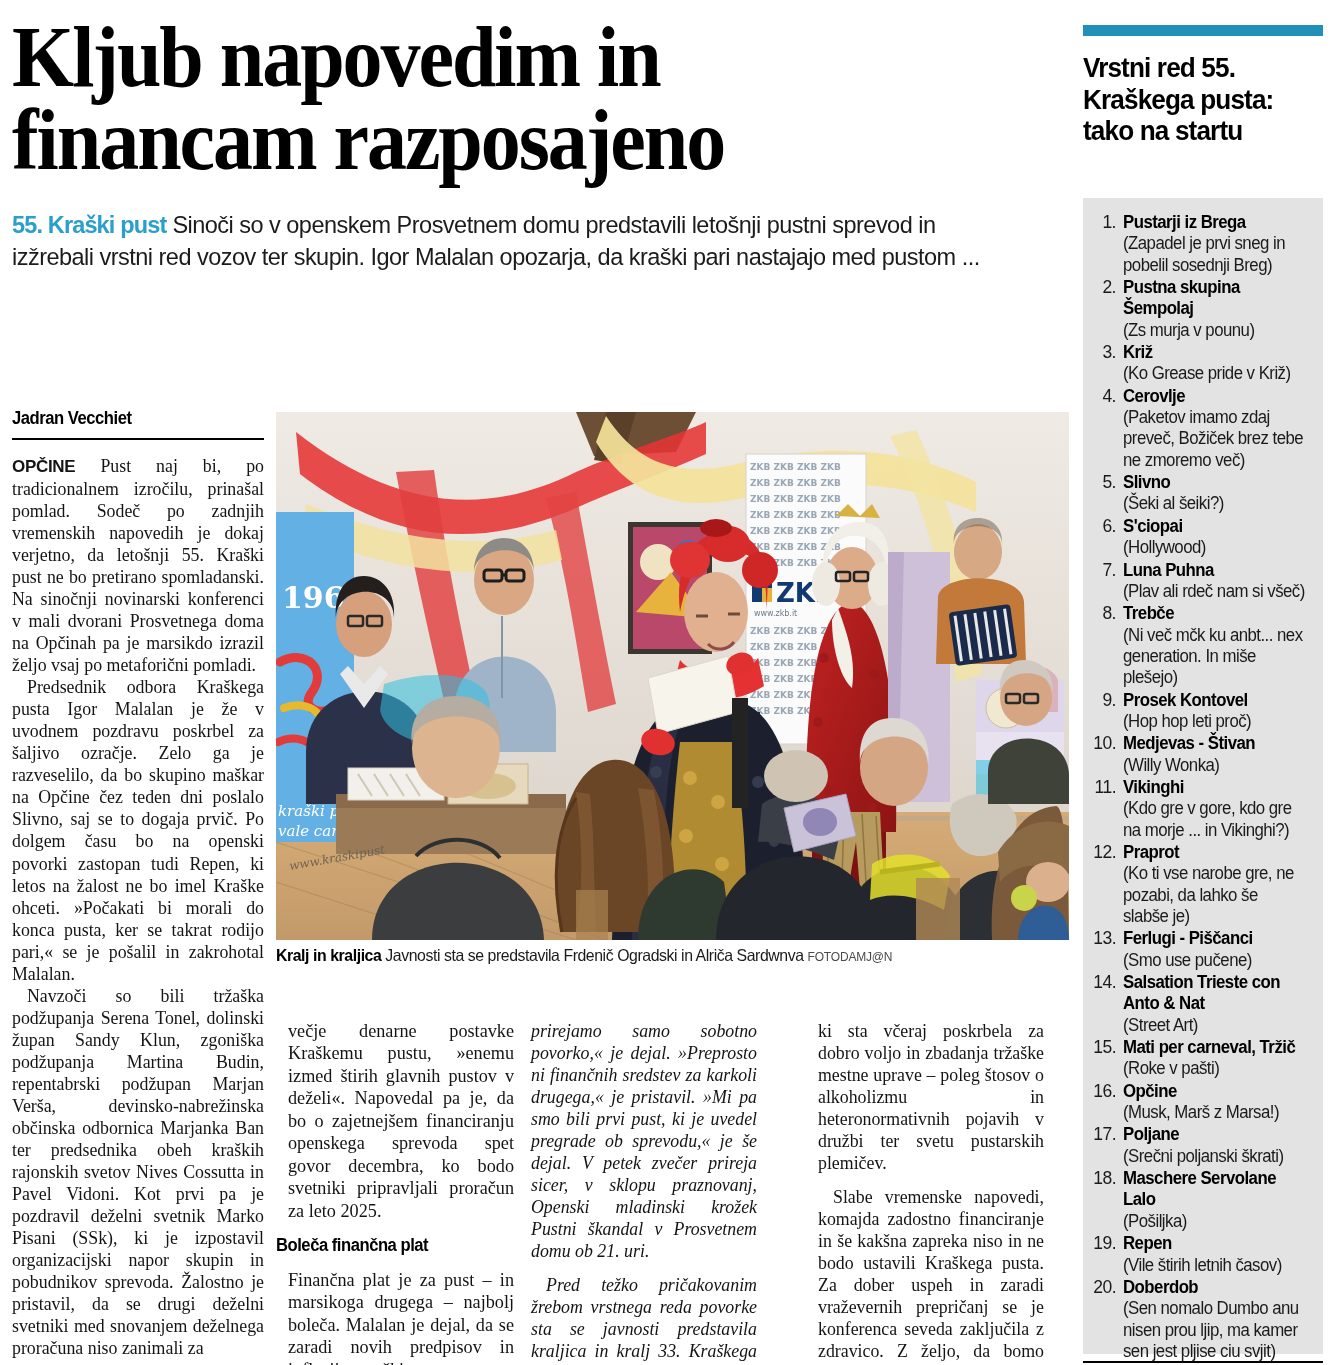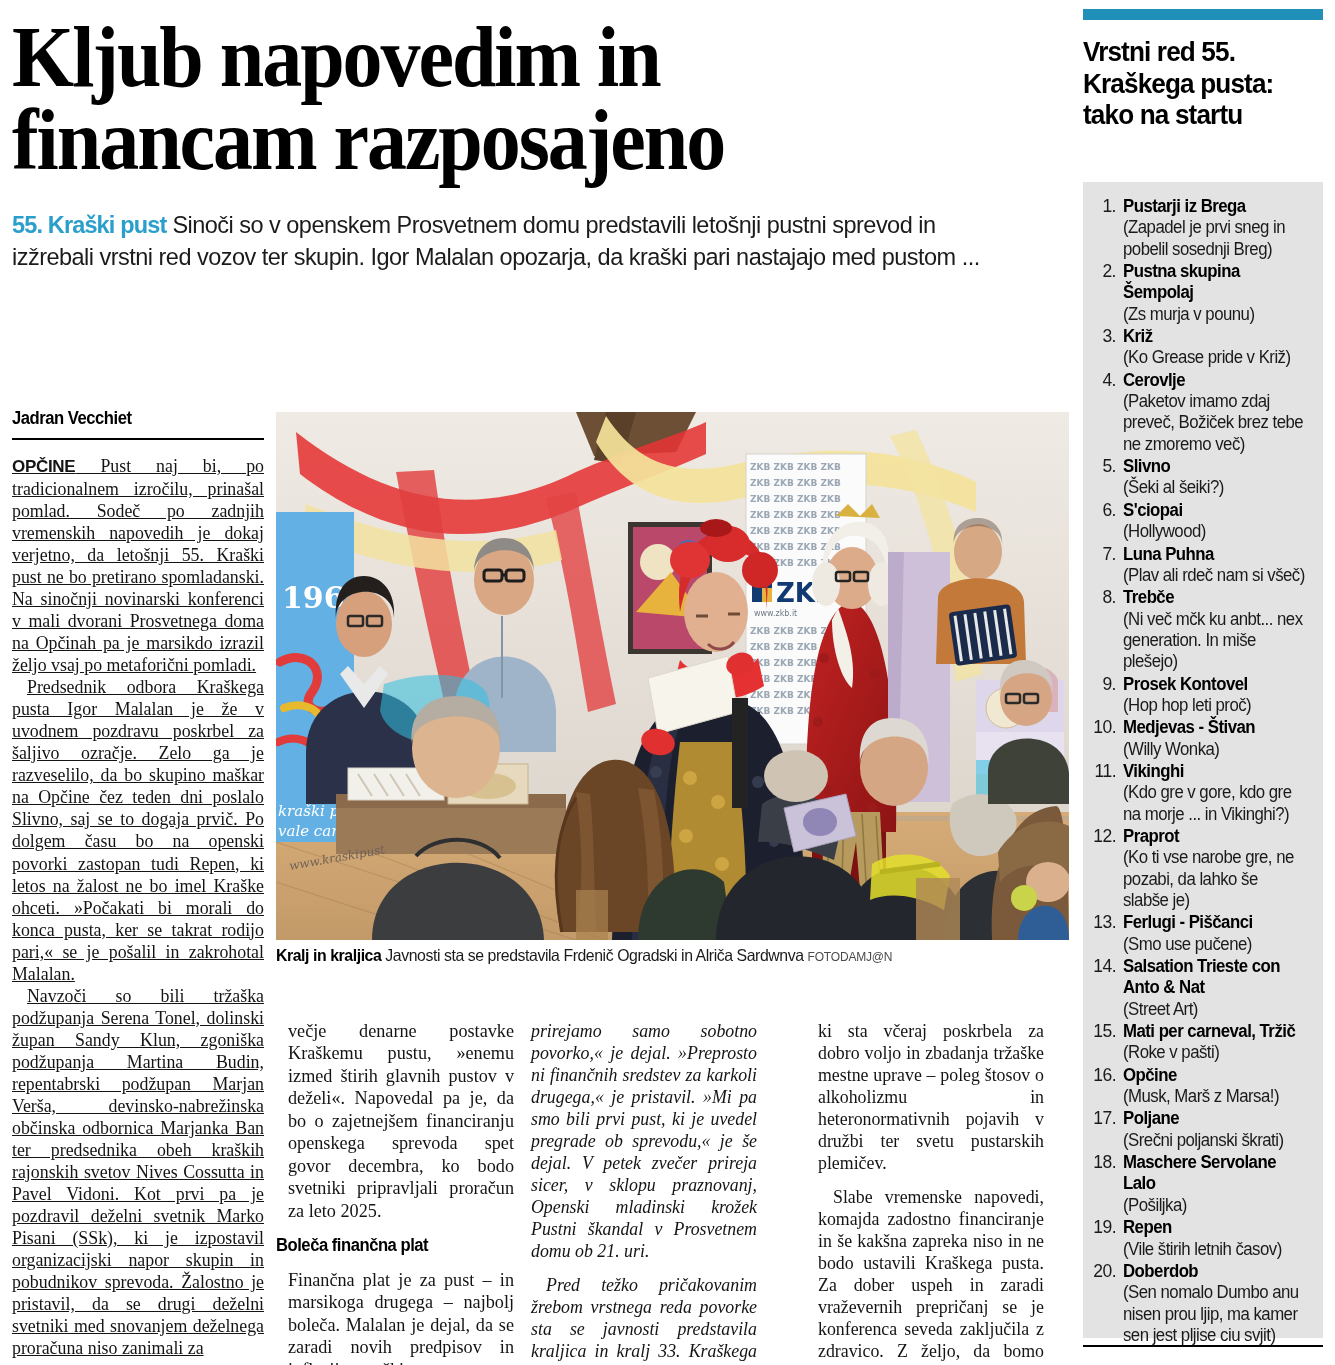--- a/index.html
+++ b/index.html
@@ -133,21 +133,21 @@
     letter-spacing: -0.5px;
     color: #000;
     margin: 13px 0 2px 0;
     transform: scaleX(0.95);
     transform-origin: left top;
   }
 
   
   #sidebar {
     position: absolute;
-    left: 1083px; top: 0;
+    left: 1083px; top: 16px;
     width: 252px; height: 1033px;
   }
   #sb-rule {
     width: 240px; height: 11px;
     background: #2090b8;
     margin: 9px 0 0 0;
   }
   #sb-title {
     margin-top: 16px;
     width: 232px;
@@ -219,21 +219,21 @@
   <div id="lead">
     <span class="kicker">55. Kraški pust</span><span> Sinoči so v openskem Prosvetnem domu predstavili letošnji pustni sprevod in izžrebali vrstni red vozov ter skupin. Igor Malalan opozarja, da kraški pari nastajajo med pustom ...</span>
   </div>
 </div>
 
 <div id="byline-wrap">
   <div id="byline">Jadran Vecchiet</div>
   <div id="byline-rule"></div>
 </div>
 
-<div id="col1" style="font-size: 17.84px; text-decoration: underline;">
+<div id="col1" style="font-size: 17.84px;">
   <p class="first"><span class="dropcap-lead">OPČINE</span><span> Pust naj bi, po tradicionalnem izročilu, prinašal pomlad. Sodeč po zadnjih vremenskih napovedih je dokaj verjetno, da letošnji 55. Kraški pust ne bo pretirano spomladanski. Na sinočnji novinarski konferenci v mali dvorani Prosvetnega doma na Opčinah pa je marsikdo izrazil željo vsaj po metaforični pomladi.</span></p>
   <p><span>Predsednik odbora Kraškega pusta Igor Malalan je že v uvodnem pozdravu poskrbel za šaljivo ozračje. Zelo ga je razveselilo, da bo skupino maškar na Opčine čez teden dni poslalo Slivno, saj se to dogaja prvič. Po dolgem času bo na openski povorki zastopan tudi Repen, ki letos na žalost ne bo imel Kraške ohceti. »Počakati bi morali do konca pusta, ker se takrat rodijo pari,« se je pošalil in zakrohotal Malalan.</span></p>
   <p><span>Navzoči so bili tržaška podžupanja Serena Tonel, dolinski župan Sandy Klun, zgoniška podžupanja Martina Budin, repentabrski podžupan Marjan Verša, devinsko-nabrežinska občinska odbornica Marjanka Ban ter predsednika obeh kraških rajonskih svetov Nives Cossutta in Pavel Vidoni. Kot prvi pa je pozdravil deželni svetnik Marko Pisani (SSk), ki je izpostavil organizacijski napor skupin in pobudnikov sprevoda. Žalostno je pristavil, da se drugi deželni svetniki med snovanjem deželnega proračuna niso zanimali za</span></p>
 </div>
 
 <div id="photo">
   <svg viewBox="0 0 793 528" preserveAspectRatio="xMidYMid slice" role="img">
     <defs>
       <linearGradient id="wallg" x1="0" y1="0" x2="0" y2="1">
         <stop offset="0%" stop-color="#efeae4"></stop>

